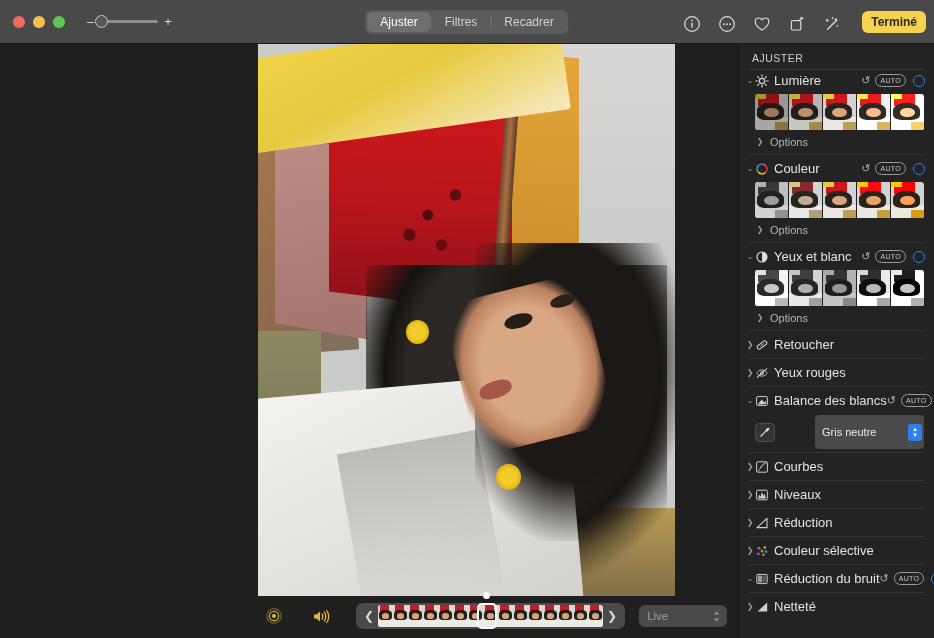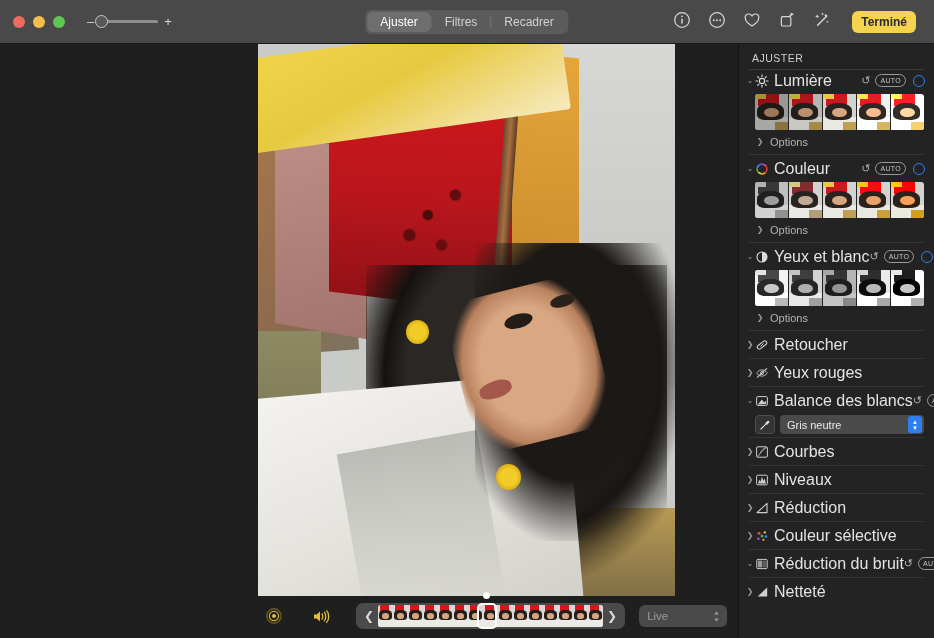--- a/index.html
+++ b/index.html
@@ -45,21 +45,21 @@
   }
   .seg {
     font-size: 12px; color: #d2d2d2; padding: 0 13px;
     height: 20px; line-height: 20px; border-radius: 5px;
     position: relative; white-space: nowrap;
   }
   .seg.active { background: #6e6e6e; color: #fff; }
   .seg-div { width: 1px; height: 12px; background: #777; }
 
   .tb-right {
-    position: absolute; right: 18px; display: flex; align-items: flex-start; gap: 17px;
+    position: absolute; right: 8px; display: flex; align-items: flex-end; gap: 17px;
   }
   .tbicon { width: 18px; height: 18px; display: block; }
   .done-btn {
     background: #f6d34e; color: #2b2b2b; font-size: 12px; font-weight: bold;
     border-radius: 6px; padding: 0 9px; height: 22px; line-height: 22px;
     margin-left: 4px;
   }
 
   
   .canvas {
@@ -207,21 +207,21 @@
 
   .adj-row {
     display: flex; align-items: center; height: 21px; padding-left: 6px;
     position: relative;
   }
   .disc {
     width: 10px; text-align: center; color: #9b9b9b; font-size: 8px;
     flex: 0 0 10px; line-height: 1;
   }
   .adj-icon { width: 14px; height: 14px; margin-right: 5px; flex: 0 0 14px; }
-  .adj-label { font-size: 16px; color: #e3e3e3; white-space: nowrap; }
+  .adj-label { font-size: 13px; color: #e3e3e3; white-space: nowrap; }
   .adj-spacer { flex: 1 1 auto; }
   .revert { color: #b5b5b5; font-size: 11px; margin-right: 5px; line-height: 1; }
   .auto-pill {
     border: 1px solid #9a9a9a; border-radius: 7px; color: #c6c6c6;
     font-size: 7px; letter-spacing: .3px; padding: 1px 4px 1px 4px;
     line-height: 9px; margin-right: 7px;
   }
   .toggle-circle {
     width: 12px; height: 12px; border-radius: 50%;
     border: 1.6px solid #2d7ff0; margin-right: 9px; flex: 0 0 12px;
@@ -252,23 +252,24 @@
   .section-rule { height: 1px; background: #343434; margin: 3px 10px; }
 
   
   .wb-row { display: flex; align-items: center; margin: 4px 10px 0 16px; gap: 5px; }
   .eyedrop-btn {
     width: 20px; height: 19px; border-radius: 4px; background: #343434;
     border: 1px solid #4d4d4d; display:flex; align-items:center; justify-content:center;
     flex: 0 0 20px;
   }
   .wb-popup {
-    flex: 1 1 auto; height: 19px; background: #4a4a4a; border-radius: 4px;
+    flex: 1 1 auto; height: 34px; background: #4a4a4a; border-radius: 4px;
     display: flex; align-items: center; justify-content: space-between;
     padding: 0 2px 0 7px;
+    margin-left: 35px;
   }
   .wb-popup span { font-size: 11px; color: #eaeaea; }
   .stepper {
     width: 14px; height: 17px; border-radius: 3px; background: #2d7ff0;
     display:flex; flex-direction:column; align-items:center; justify-content:center;
     color:#fff; font-size:7px; line-height:6px;
   }
 
   .slider-field {
     margin: 4px 10px 0 16px; height: 19px; background: #343434; border-radius: 4px;

